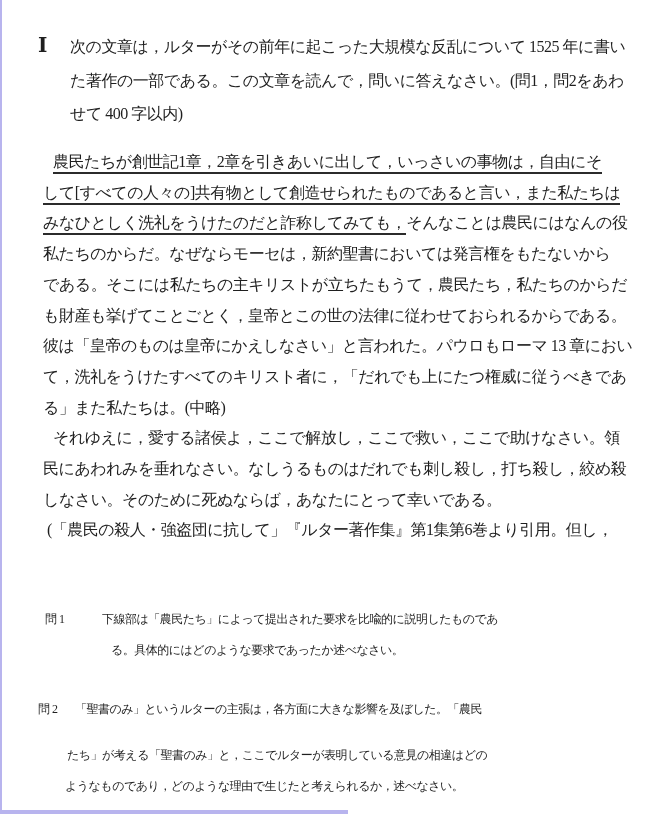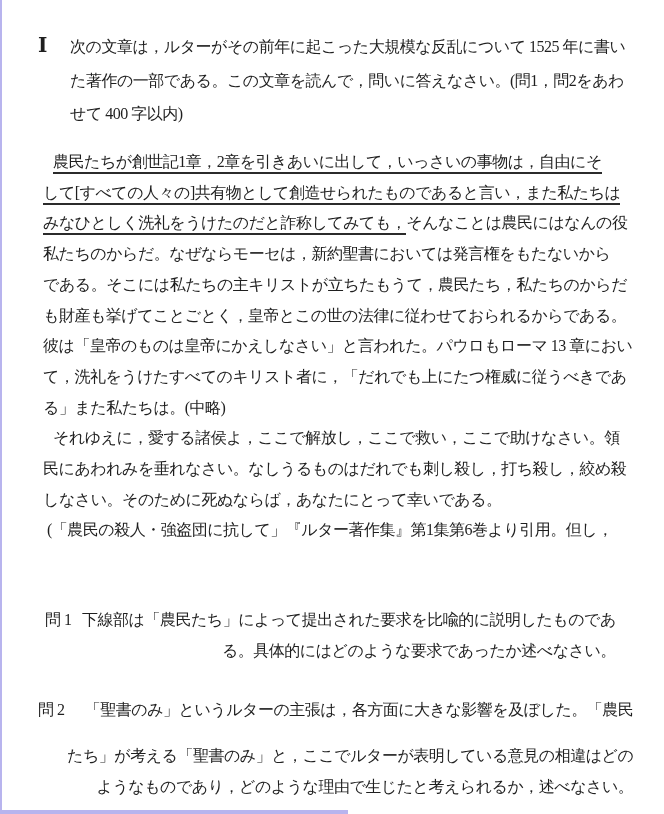--- a/index.html
+++ b/index.html
@@ -59,35 +59,34 @@
   .u {
     border-bottom: 2px solid #2b2b2b;
     padding-bottom: 2px;
     text-align: right;
   }
 
   
   .question {
     position: absolute;
     left: 38px;
-    font-size: 16px;
+    font-size: 12px;
     line-height: 31.2px;
     letter-spacing: -0.5px;
-    text-align: right;
   }
   .q1 { top: 604px; }
   .q2 { top: 694px; }
   .qlabel { position: absolute; left: 0; top: 0; white-space: nowrap; }
   .q1 .qlabel { left: 7px; }
-  .q1 .l1 { margin-left: 44px; }
-  .q1 .l2 { margin-left: 30px; }
+  .q1 .l1 { margin-left: 64px; }
+  .q1 .l2 { margin-left: 73px; }
   .q2 .qlabel { left: 0; }
   .q2 .l1 { margin-left: 37px; }
   .q2 .l2 { margin-left: 29px; margin-top: 15px; }
-  .q2 .l3 { margin-left: 45px; }
+  .q2 .l3 { margin-left: 27px; }
 </style>
 </head>
 <body>
 
 <div class="edge-left"></div>
 <div class="edge-bottom"></div>
 
 <div class="qheader">
   <span class="numeral">Ⅰ</span>
   <div class="hlines">

